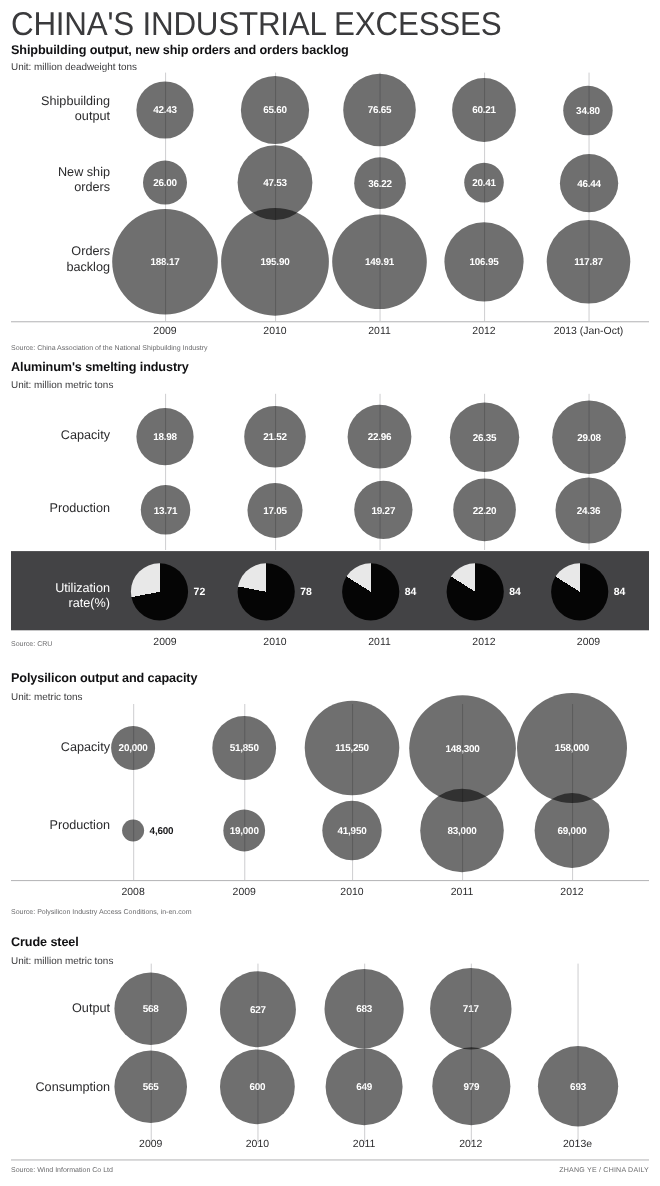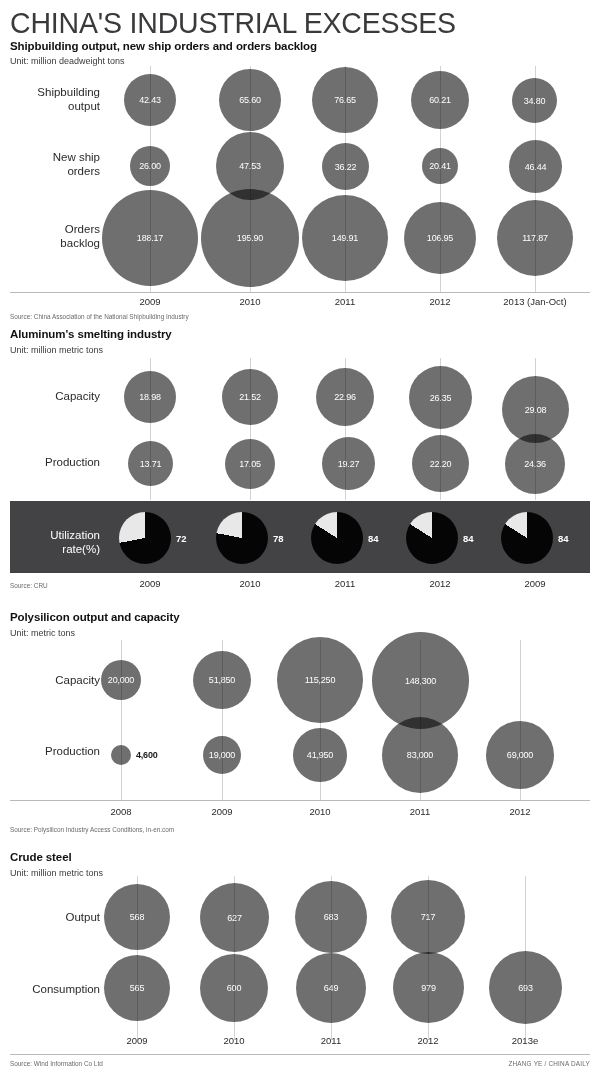--- a/index.html
+++ b/index.html
@@ -58,21 +58,21 @@
   .rowlabel.light{color:#ffffff;}
 
   
   .bubble{
     position:absolute;border-radius:50%;
     background:#6f6f6f;
     mix-blend-mode:multiply;
     display:flex;align-items:center;justify-content:center;
   }
   .bubble .val{
-    color:#ffffff;font-size:9px;font-weight:normal;
+    color:#ffffff;font-size:9px;font-weight:bold;
     letter-spacing:-0.2px;mix-blend-mode:normal;
     white-space:nowrap;
   }
   .val-out{
     position:absolute;color:#1a1a1c;font-size:9px;font-weight:bold;
     letter-spacing:-0.2px;white-space:nowrap;
   }
 
   
   .year{
@@ -189,21 +189,21 @@
     </div>
   <div class="bubble" style="width:56px;height:56px;left:222px;top:369px">
       <span class="val">21.52</span>
     </div>
   <div class="bubble" style="width:58px;height:58px;left:316px;top:368px">
       <span class="val">22.96</span>
     </div>
   <div class="bubble" style="width:63px;height:63px;left:409px;top:366px">
       <span class="val">26.35</span>
     </div>
-  <div class="bubble" style="width:67px;height:67px;left:502px;top:376px">
+  <div class="bubble" style="width:67px;height:67px;left:502px;top:364px">
       <span class="val">29.08</span>
     </div>
 
   <div class="bubble" style="width:45px;height:45px;left:128px;top:441px">
       <span class="val">13.71</span>
     </div>
   <div class="bubble" style="width:50px;height:50px;left:225px;top:439px">
       <span class="val">17.05</span>
     </div>
   <div class="bubble" style="width:53px;height:53px;left:322px;top:437px">
@@ -258,20 +258,23 @@
       <span class="val">20,000</span>
     </div>
   <div class="bubble" style="width:58px;height:58px;left:193px;top:651px">
       <span class="val">51,850</span>
     </div>
   <div class="bubble" style="width:86px;height:86px;left:277px;top:637px">
       <span class="val">115,250</span>
     </div>
   <div class="bubble" style="width:97px;height:97px;left:372px;top:632px">
       <span class="val">148,300</span>
+    </div>
+  <div class="bubble" style="width:100px;height:100px;left:470px;top:630px">
+      <span class="val">158,000</span>
     </div>
 
   <div class="bubble" style="width:20px;height:20px;left:111px;top:745px"></div>
   <div class="val-out" style="left:136px;top:750px">4,600</div>
   <div class="bubble" style="width:38px;height:38px;left:203px;top:736px">
       <span class="val">19,000</span>
     </div>
   <div class="bubble" style="width:54px;height:54px;left:293px;top:728px">
       <span class="val">41,950</span>
     </div>

